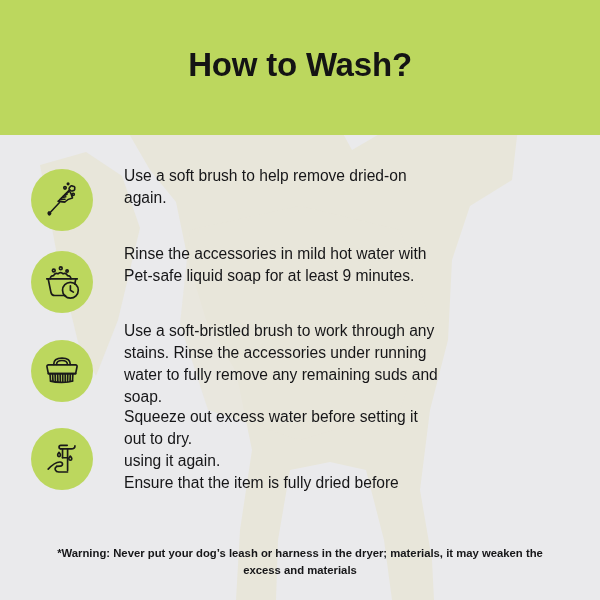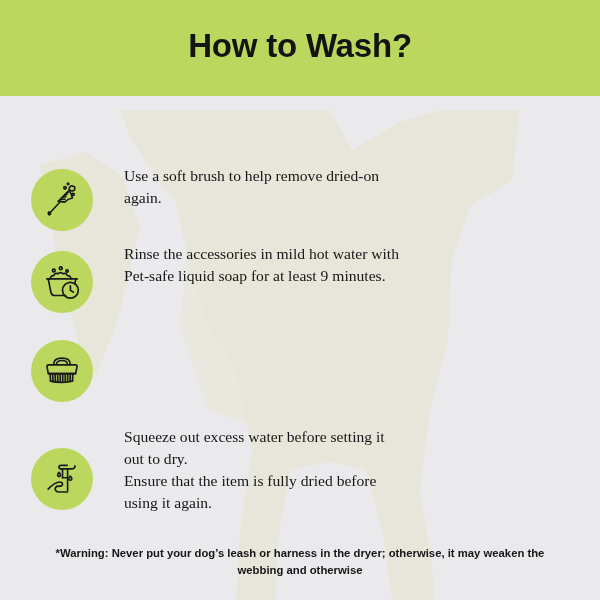--- a/index.html
+++ b/index.html
@@ -32,21 +32,21 @@
     height: 490px;
     pointer-events: none;
   }
 
   
   #header {
     position: absolute;
     left: 0;
     top: 0;
     width: 600px;
-    height: 96px;
+    height: 135px;
     background: #bcd75e;
     display: flex;
     align-items: center;
     justify-content: center;
   }
   #header-title {
     font-size: 33px;
     font-weight: bold;
     color: #141414;
     letter-spacing: -0.2px;
@@ -92,32 +92,31 @@
     display: block;
   }
 
   .step-text {
     flex: 1 1 auto;
     padding-right: 35px;
     font-size: 15.6px;
     line-height: 1.42;
     color: #161618;
     font-weight: normal;
-    font-family: Liberation Serif, serif;
   }
   .step-text .line {
     display: block;
     white-space: nowrap;
   }
 
   
   #step-1 { top: 55px; }
   #step-2 { top: 133px; }
   #step-3 { top: 210px; }
-  #step-4 { top: 316px; }
+  #step-4 { top: 296px; }
 
   #step-1 .step-icon-wrap { padding-top: 4px; }
   #step-2 .step-icon-wrap { padding-top: 8px; }
   #step-3 .step-icon-wrap { padding-top: 20px; }
   #step-4 .step-icon-wrap { padding-top: 22px; }
 
   
   #warning {
     position: absolute;
     left: 0;
@@ -234,20 +233,26 @@
             <path d="M24.8 27.4 L24.9 36"></path>
             <path d="M27.7 27.4 L27.7 35.9"></path>
             <path d="M30.6 27.4 L30.4 35.8"></path>
             <path d="M33.5 27.4 L33.2 35.6"></path>
             <path d="M36.4 27.4 L36.0 35.4"></path>
 
             <path d="M10.9 35.6 C17 37.4 31 37.4 36.1 35.4"></path>
           </svg>
         </div>
       </div>
+      <div class="step-text">
+        <span class="line">Use a soft-bristled brush to work through any</span>
+        <span class="line">stains. Rinse the accessories under running</span>
+        <span class="line">water to fully remove any remaining suds and</span>
+        <span class="line">soap.</span>
+      </div>
     </div>
 
     <div class="step" id="step-4">
       <div class="step-icon-wrap">
         <div class="icon-circle">
           <svg width="42" height="42" viewBox="0 0 48 48" fill="none" stroke="#1a1a1a" stroke-width="1.9" stroke-linecap="round" stroke-linejoin="round">
 
             <path d="M22.6 12.4 L34.6 12.4 c2.6 0 4.2 -1.6 4.2 -3.4"></path>
             <path d="M22.6 12.4 c-1.1 0 -2 -0.9 -2 -2 0 -1.1 0.9 -2 2 -2 L30 8.4"></path>
 
@@ -260,25 +265,25 @@
 
             <path d="M8.2 35.6 C13 30.4 17.4 27.6 21.6 27.4 c2 -0.1 3 1.1 3 2.4 0 1.3 -1 2.3 -2.6 2.4
                      l-4 0.2"></path>
             <path d="M18 32.4 c-1.6 1 -2.2 2.6 -1.6 4.2 0.6 1.5 2.2 2.3 4 2.3 L30.4 38.9"></path>
           </svg>
         </div>
       </div>
       <div class="step-text">
         <span class="line">Squeeze out excess water before setting it</span>
         <span class="line">out to dry.</span>
+        <span class="line">using it again.</span>
         <span class="line">Ensure that the item is fully dried before</span>
-        <span class="line">using it again.</span>
       </div>
     </div>
 
   </div>
 
   <div id="warning">
-    <span class="wline">*Warning:  Never put your dog’s leash or harness in the dryer; otherwise, it may weaken the</span>
-    <span class="wline">webbing and otherwise</span>
+    <span class="wline">*Warning:  Never put your dog’s leash or harness in the dryer; materials, it may weaken the</span>
+    <span class="wline">excess and materials</span>
   </div>
 
 </div>
 
 </body></html>

